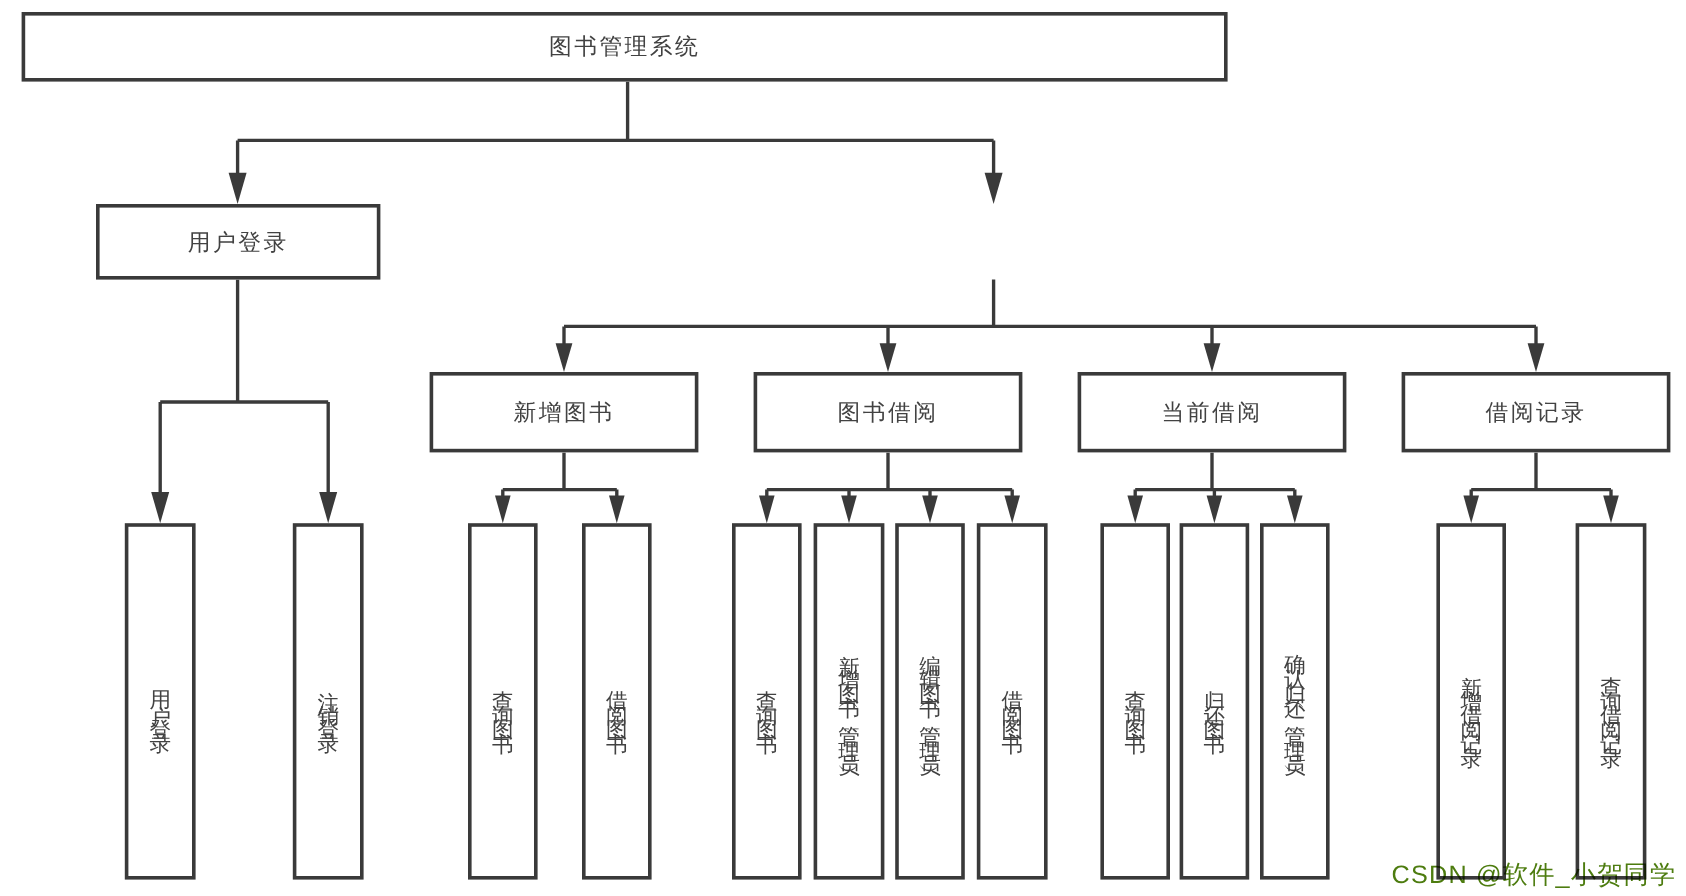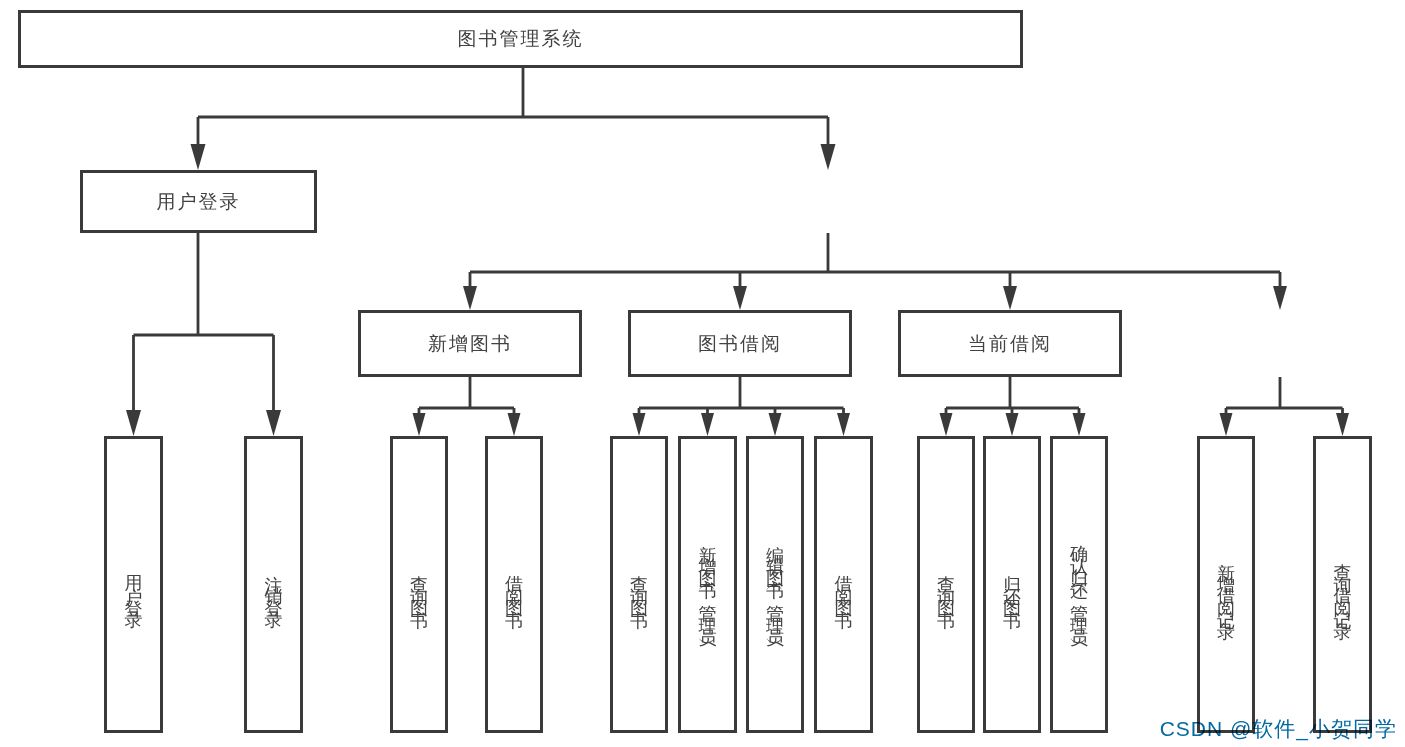--- a/index.html
+++ b/index.html
@@ -15,21 +15,21 @@
     border:3px solid #3a3a3a; color:#424242;
     display:flex; align-items:center; justify-content:center;
   }
   .node.h span { font-size:19px; letter-spacing:2px; white-space:nowrap; }
   .node.v span {
     writing-mode:vertical-rl; text-orientation:mixed;
     font-size:18px; letter-spacing:12px; line-height:1;
   }
   .watermark {
     position:absolute; right:8px; bottom:4px; font-size:21px;
-    color:#0369a1; letter-spacing:1px; mix-blend-mode:multiply;
+    color:#4d7c0f; letter-spacing:1px; mix-blend-mode:multiply;
     white-space:nowrap;
   }
 </style>
 </head>
 <body>
 
 <div class="canvas">
 
   <svg class="connectors" viewBox="0 0 1405 747">
     <g>
@@ -84,20 +84,23 @@
 
   <div class="node h" style="left:358px; top:310px; width:224px; height:67px">
     <span>新增图书</span>
   </div>
   <div class="node h" style="left:898px; top:310px; width:224px; height:67px">
     <span>当前借阅</span>
   </div>
   <div class="node h" style="left:628px; top:310px; width:224px; height:67px">
     <span>图书借阅</span>
   </div>
+  <div class="node h" style="left:1168px; top:310px; width:224px; height:67px">
+    <span>借阅记录</span>
+  </div>
 
   <div class="node v" style="left:104px; top:436px; width:59px; height:297px">
     <span>用户登录</span>
   </div>
   <div class="node v" style="left:244px; top:436px; width:59px; height:297px">
     <span>注销登录</span>
   </div>
 
   <div class="node v" style="left:390px; top:436px; width:58px; height:297px">
     <span>查询图书</span>

